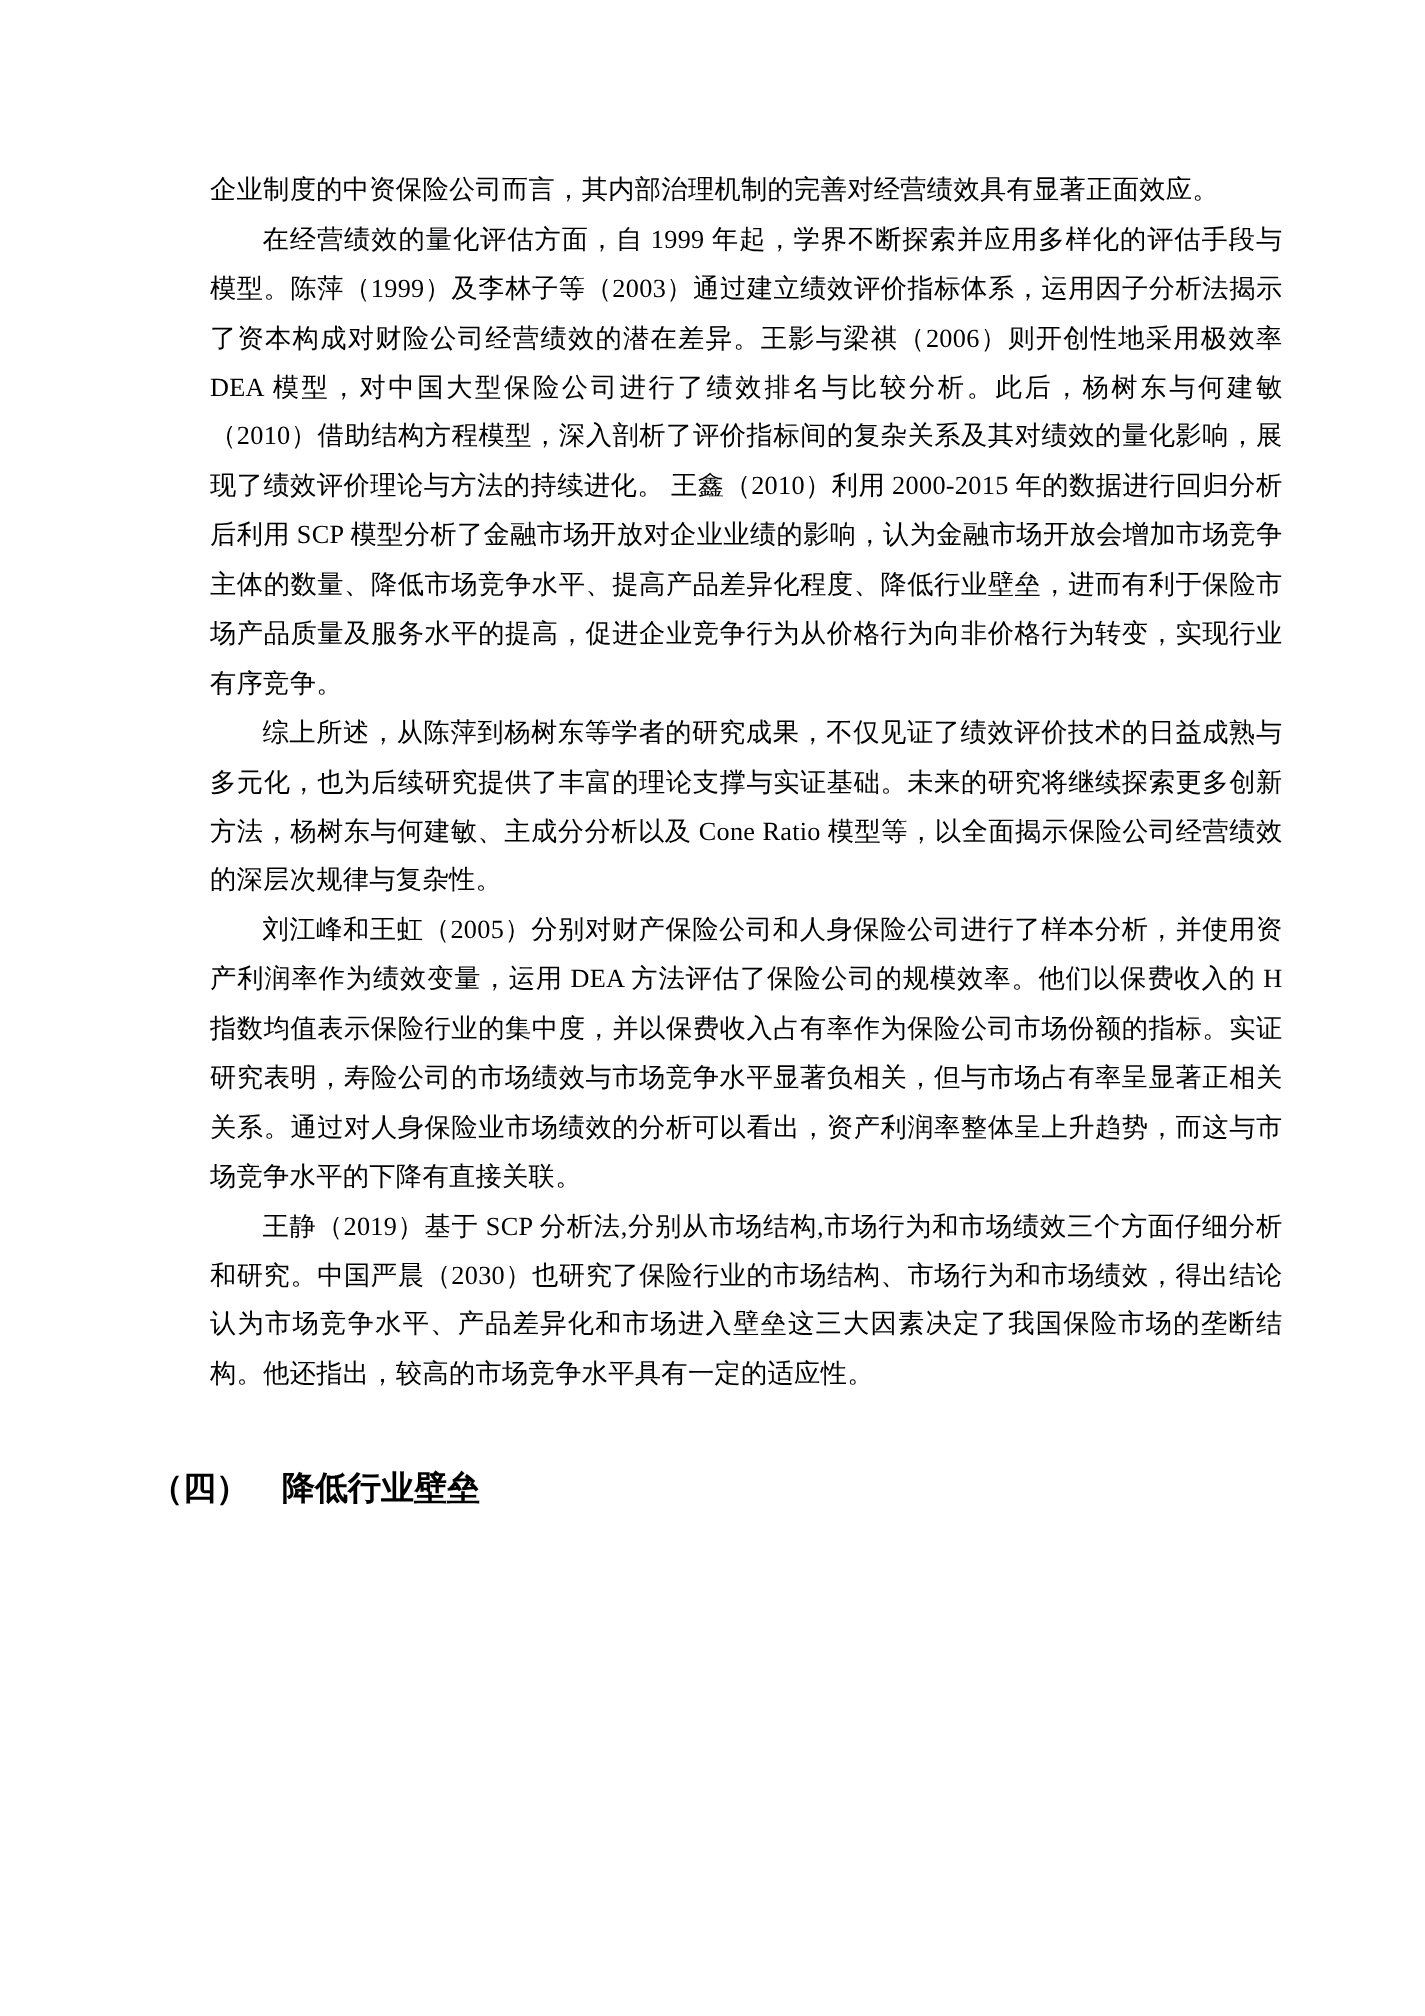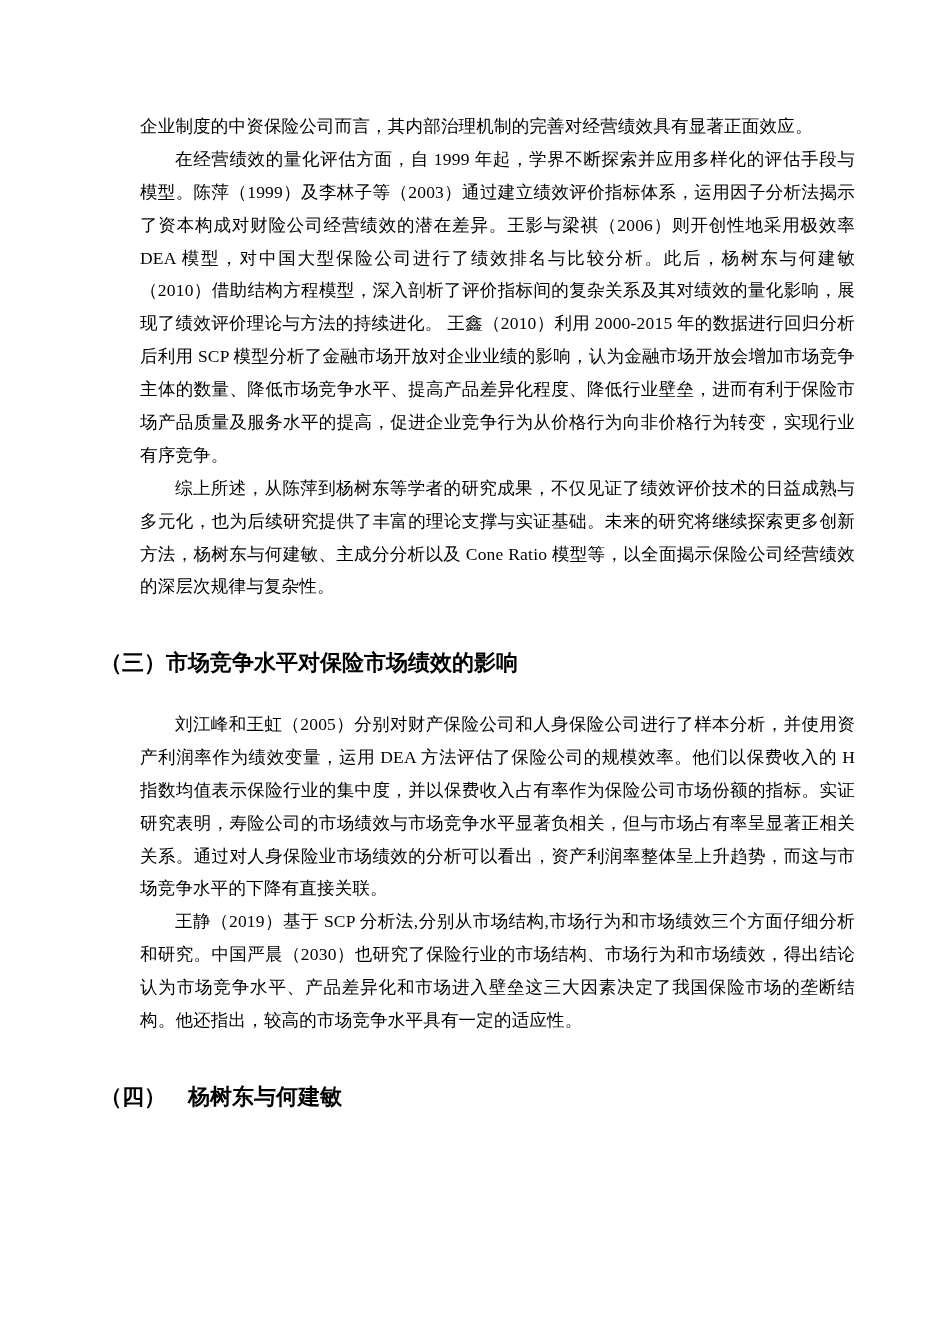--- a/index.html
+++ b/index.html
@@ -44,22 +44,21 @@
 <body>
 
 <div class="page">
 
   <div class="body-text">
     <p>企业制度的中资保险公司而言，其内部治理机制的完善对经营绩效具有显著正面效应。</p>
     <p class="indent">在经营绩效的量化评估方面，自 1999 年起，学界不断探索并应用多样化的评估手段与模型。陈萍（1999）及李林子等（2003）通过建立绩效评价指标体系，运用因子分析法揭示了资本构成对财险公司经营绩效的潜在差异。王影与梁祺（2006）则开创性地采用极效率 DEA 模型，对中国大型保险公司进行了绩效排名与比较分析。此后，杨树东与何建敏（2010）借助结构方程模型，深入剖析了评价指标间的复杂关系及其对绩效的量化影响，展现了绩效评价理论与方法的持续进化。 王鑫（2010）利用 2000-2015 年的数据进行回归分析后利用 SCP 模型分析了金融市场开放对企业业绩的影响，认为金融市场开放会增加市场竞争主体的数量、降低市场竞争水平、提高产品差异化程度、降低行业壁垒，进而有利于保险市场产品质量及服务水平的提高，促进企业竞争行为从价格行为向非价格行为转变，实现行业有序竞争。</p>
     <p class="indent">综上所述，从陈萍到杨树东等学者的研究成果，不仅见证了绩效评价技术的日益成熟与多元化，也为后续研究提供了丰富的理论支撑与实证基础。未来的研究将继续探索更多创新方法，杨树东与何建敏、主成分分析以及 Cone Ratio 模型等，以全面揭示保险公司经营绩效的深层次规律与复杂性。</p>
   </div>
 
-  <h2 class="section-heading">（三）市场竞争水平对保险市场绩效的影响</h2>
 
   <div class="body-text">
     <p class="indent">刘江峰和王虹（2005）分别对财产保险公司和人身保险公司进行了样本分析，并使用资产利润率作为绩效变量，运用 DEA 方法评估了保险公司的规模效率。他们以保费收入的 H 指数均值表示保险行业的集中度，并以保费收入占有率作为保险公司市场份额的指标。实证研究表明，寿险公司的市场绩效与市场竞争水平显著负相关，但与市场占有率呈显著正相关关系。通过对人身保险业市场绩效的分析可以看出，资产利润率整体呈上升趋势，而这与市场竞争水平的下降有直接关联。</p>
     <p class="indent">王静（2019）基于 SCP 分析法,分别从市场结构,市场行为和市场绩效三个方面仔细分析和研究。中国严晨（2030）也研究了保险行业的市场结构、市场行为和市场绩效，得出结论认为市场竞争水平、产品差异化和市场进入壁垒这三大因素决定了我国保险市场的垄断结构。他还指出，较高的市场竞争水平具有一定的适应性。</p>
   </div>
 
-  <h2 class="section-heading">（四）　杨树东与何建敏</h2>
+  <h2 class="section-heading">（四）　降低行业壁垒</h2>
 
 </div>
 
 </body></html>

